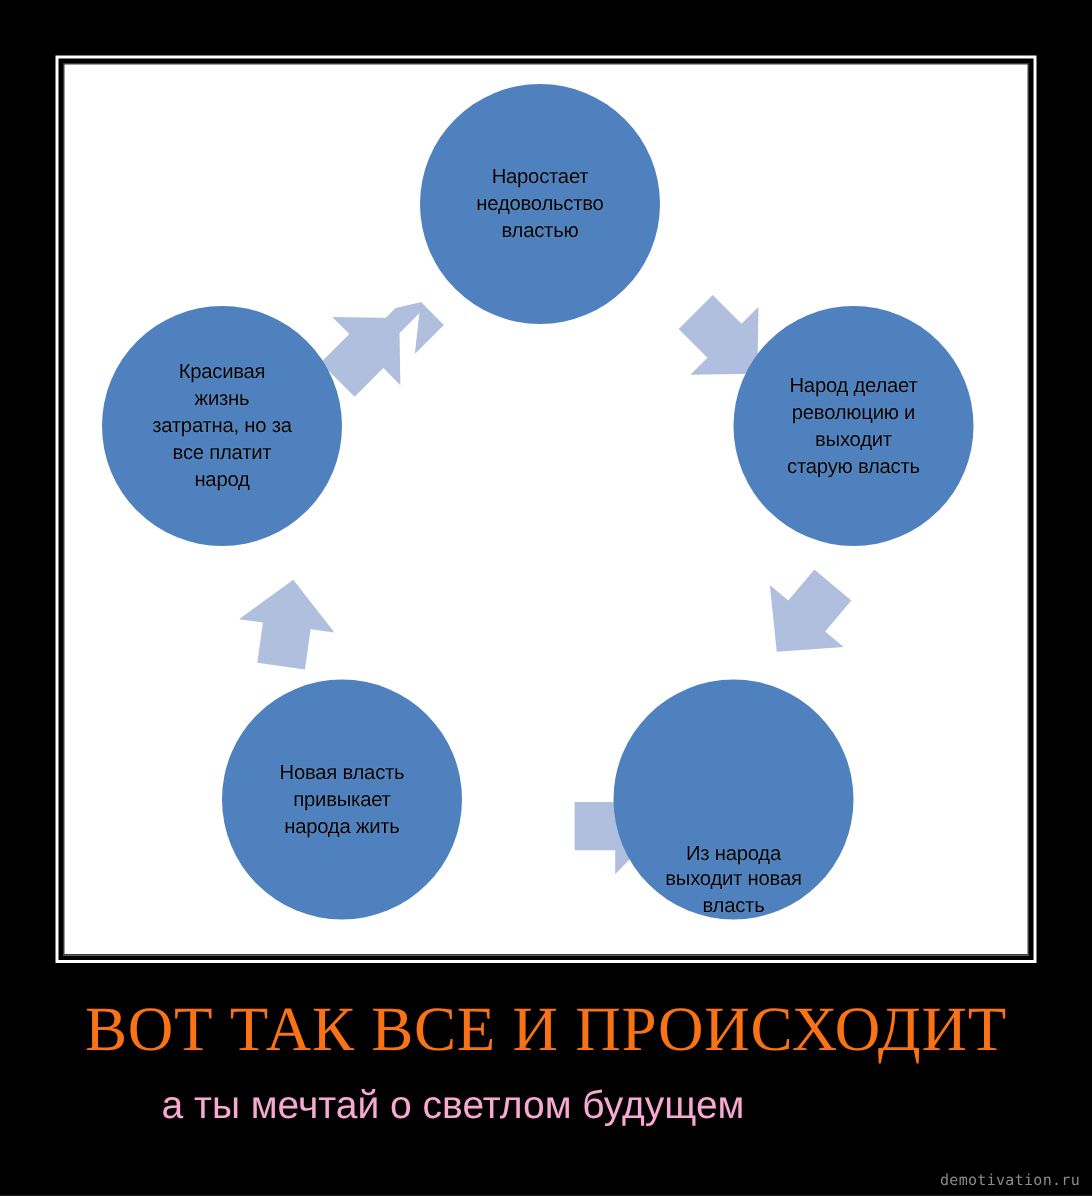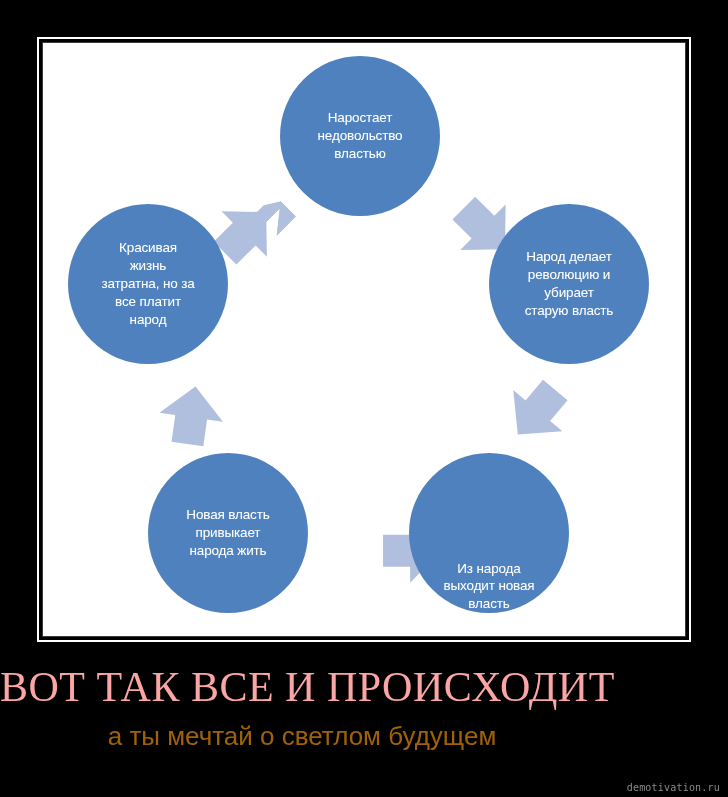--- a/index.html
+++ b/index.html
@@ -50,21 +50,21 @@
   .node {
     position: absolute;
     border-radius: 50%;
     background: #4e81bd;
     display: flex;
     align-items: center;
     justify-content: center;
     box-sizing: border-box;
   }
   .node-label {
-    color: #ffffff;
+    color: #000000;
     text-align: center;
     font-family: "Liberation Sans", sans-serif;
     font-size: 13.5px;
     line-height: 1.32;
     letter-spacing: -0.15px;
     padding: 0 8px;
     white-space: pre-line;
     text-shadow: 0 0 1px rgba(255,255,255,0.25);
   }
 
@@ -86,36 +86,36 @@
     left: 0;
     top: 642px;
     width: 728px;
     height: 155px;
     background: #000000;
   }
   #caption-title {
     position: absolute;
     left: 0;
     top: 21px;
-    width: 580px;
+    width: 728px;
     text-align: center;
-    color: #fca5a5;
+    color: #f97316;
     font-family: "Liberation Serif", "DejaVu Serif", serif;
     font-size: 42px;
     line-height: 48px;
     letter-spacing: 0.5px;
     white-space: nowrap;
   }
   #caption-subtitle {
     position: absolute;
     left: 0;
     top: 78px;
     width: 604px;
     text-align: center;
-    color: #a16207;
+    color: #f9a8d4;
     font-family: "Liberation Sans", sans-serif;
     font-size: 26px;
     line-height: 32px;
     white-space: nowrap;
   }
   #watermark {
     position: absolute;
     right: 8px;
     bottom: 4px;
     color: #8a8a8a;
@@ -159,21 +159,21 @@
 
     <div class="node" id="node-0">
       <span class="node-label">Наростает
 недовольство
 властью</span>
     </div>
 
     <div class="node" id="node-1">
       <span class="node-label">Народ делает
 революцию и
-убирает
+выходит
 старую власть</span>
     </div>
 
     <div class="node" id="node-2">
       <span class="node-label">Из народа
 выходит новая
 власть</span>
     </div>
 
     <div class="node" id="node-3">

